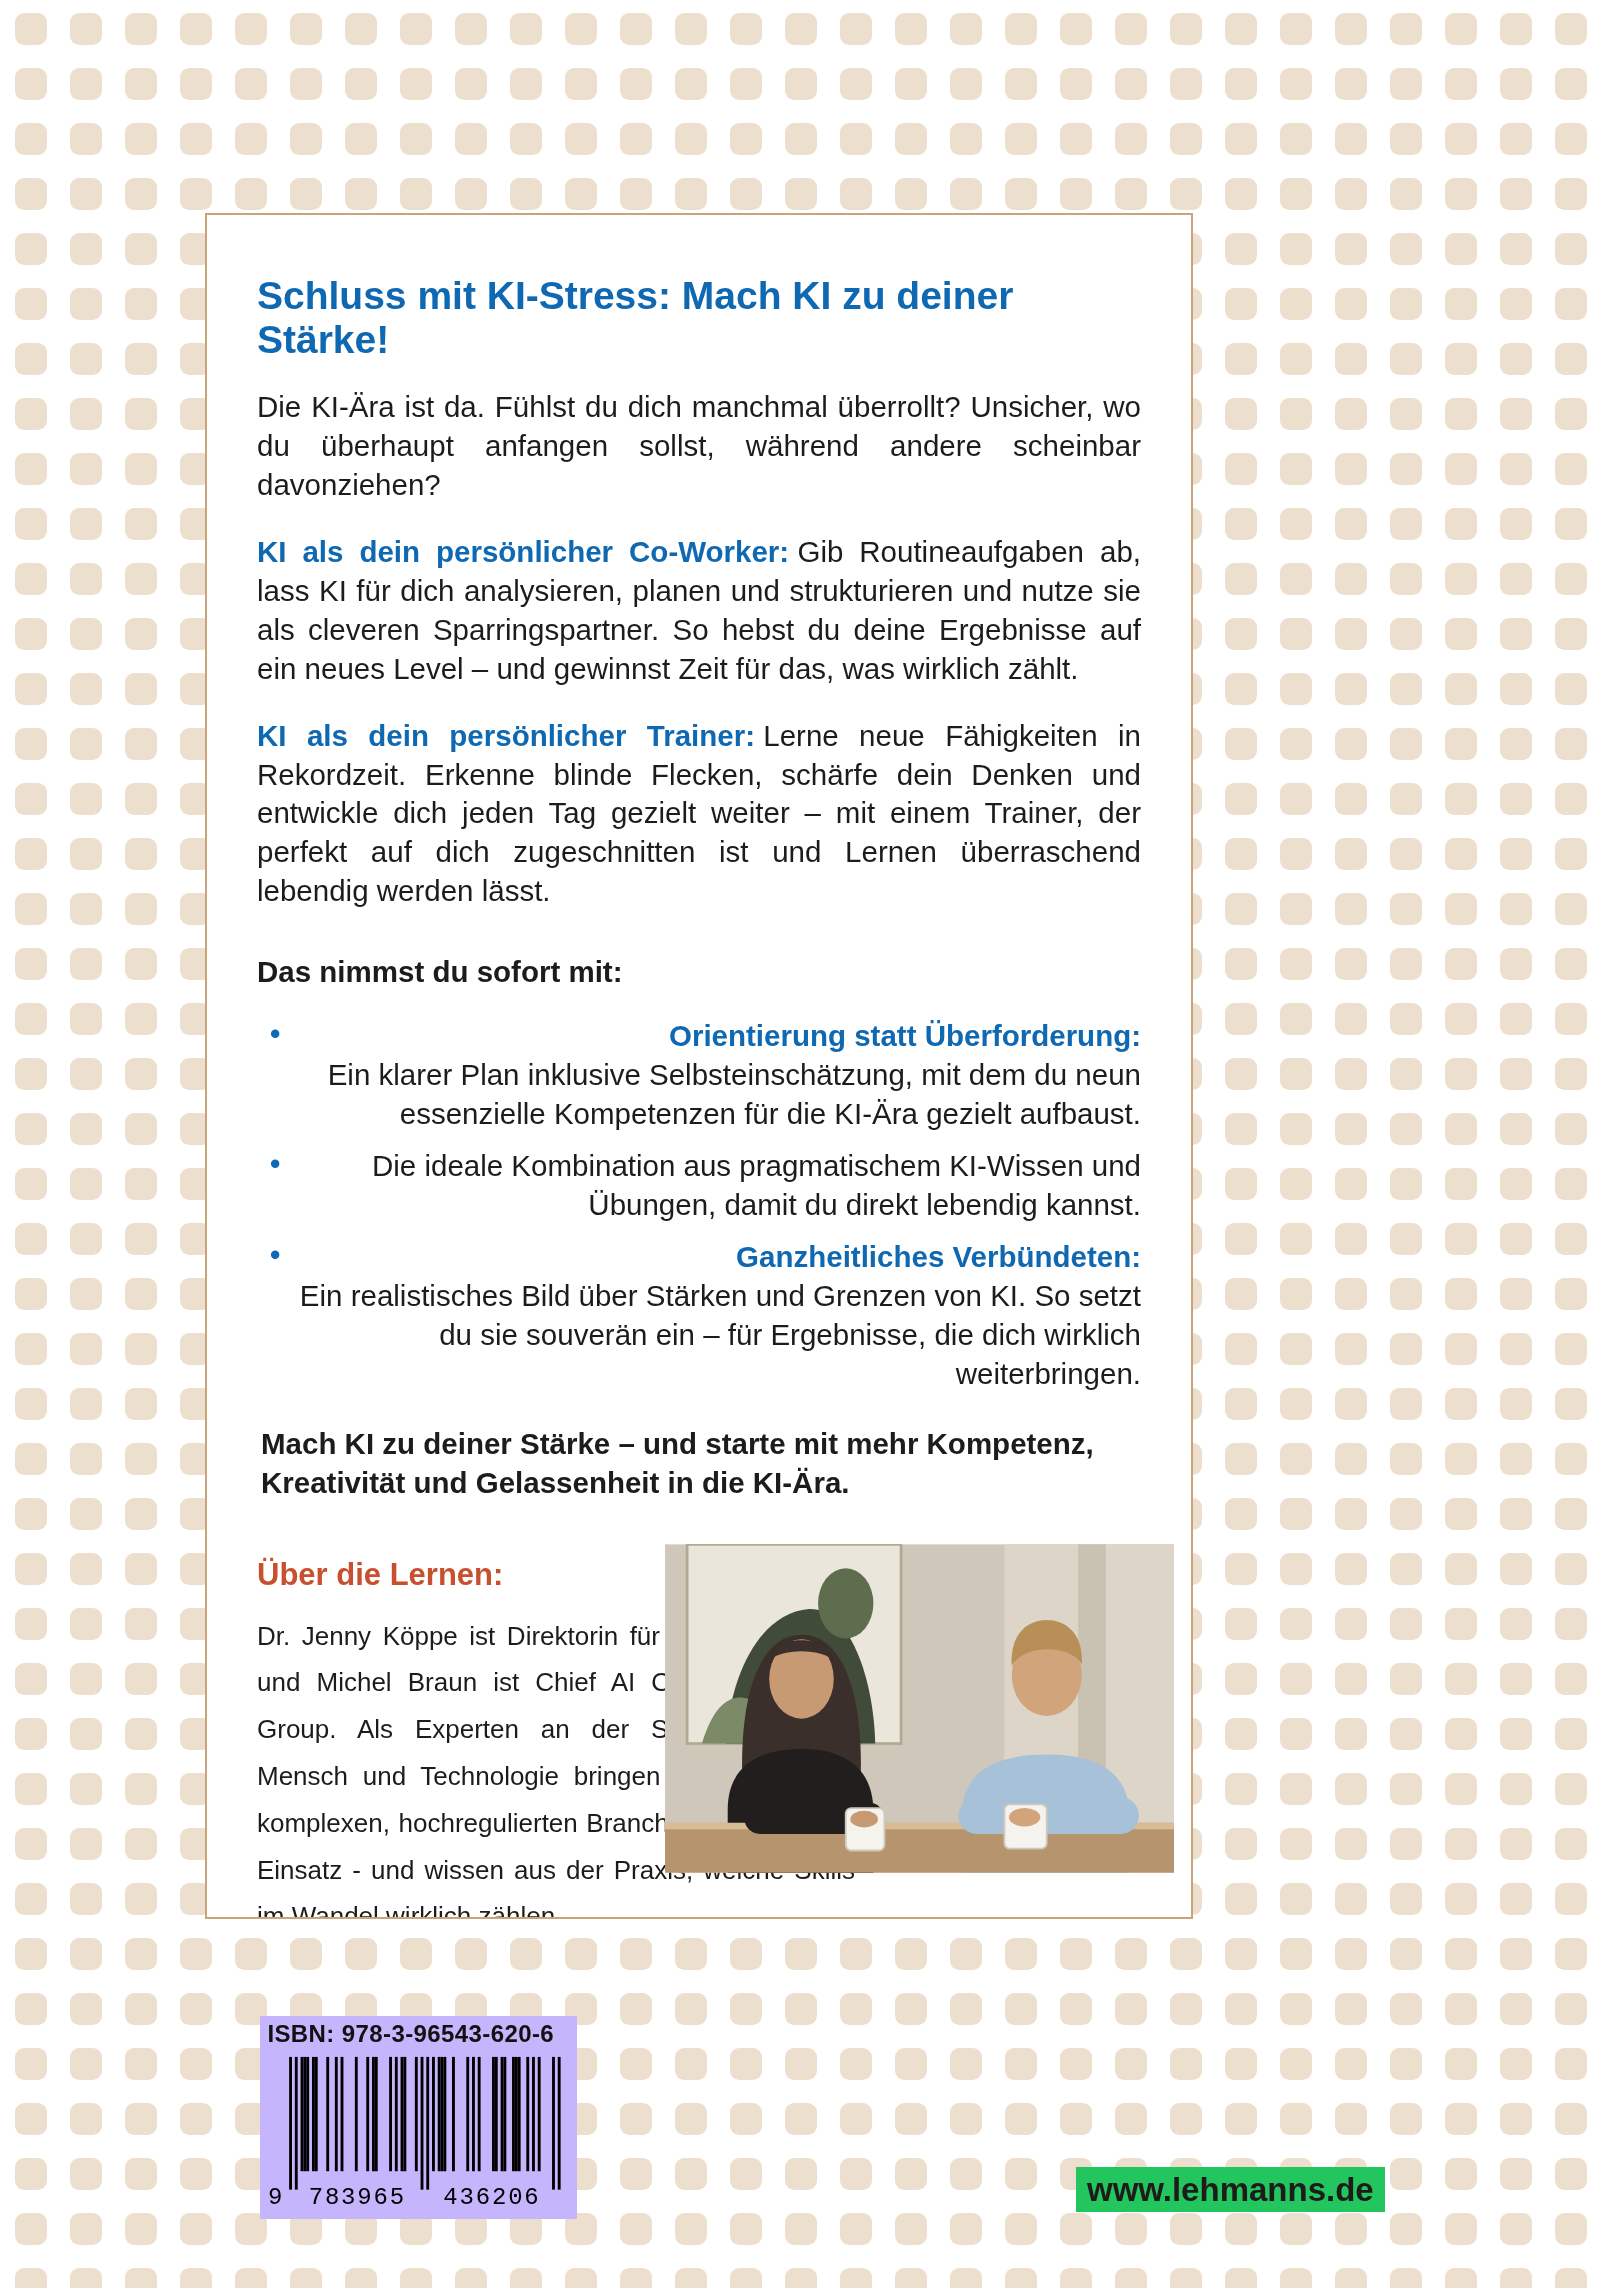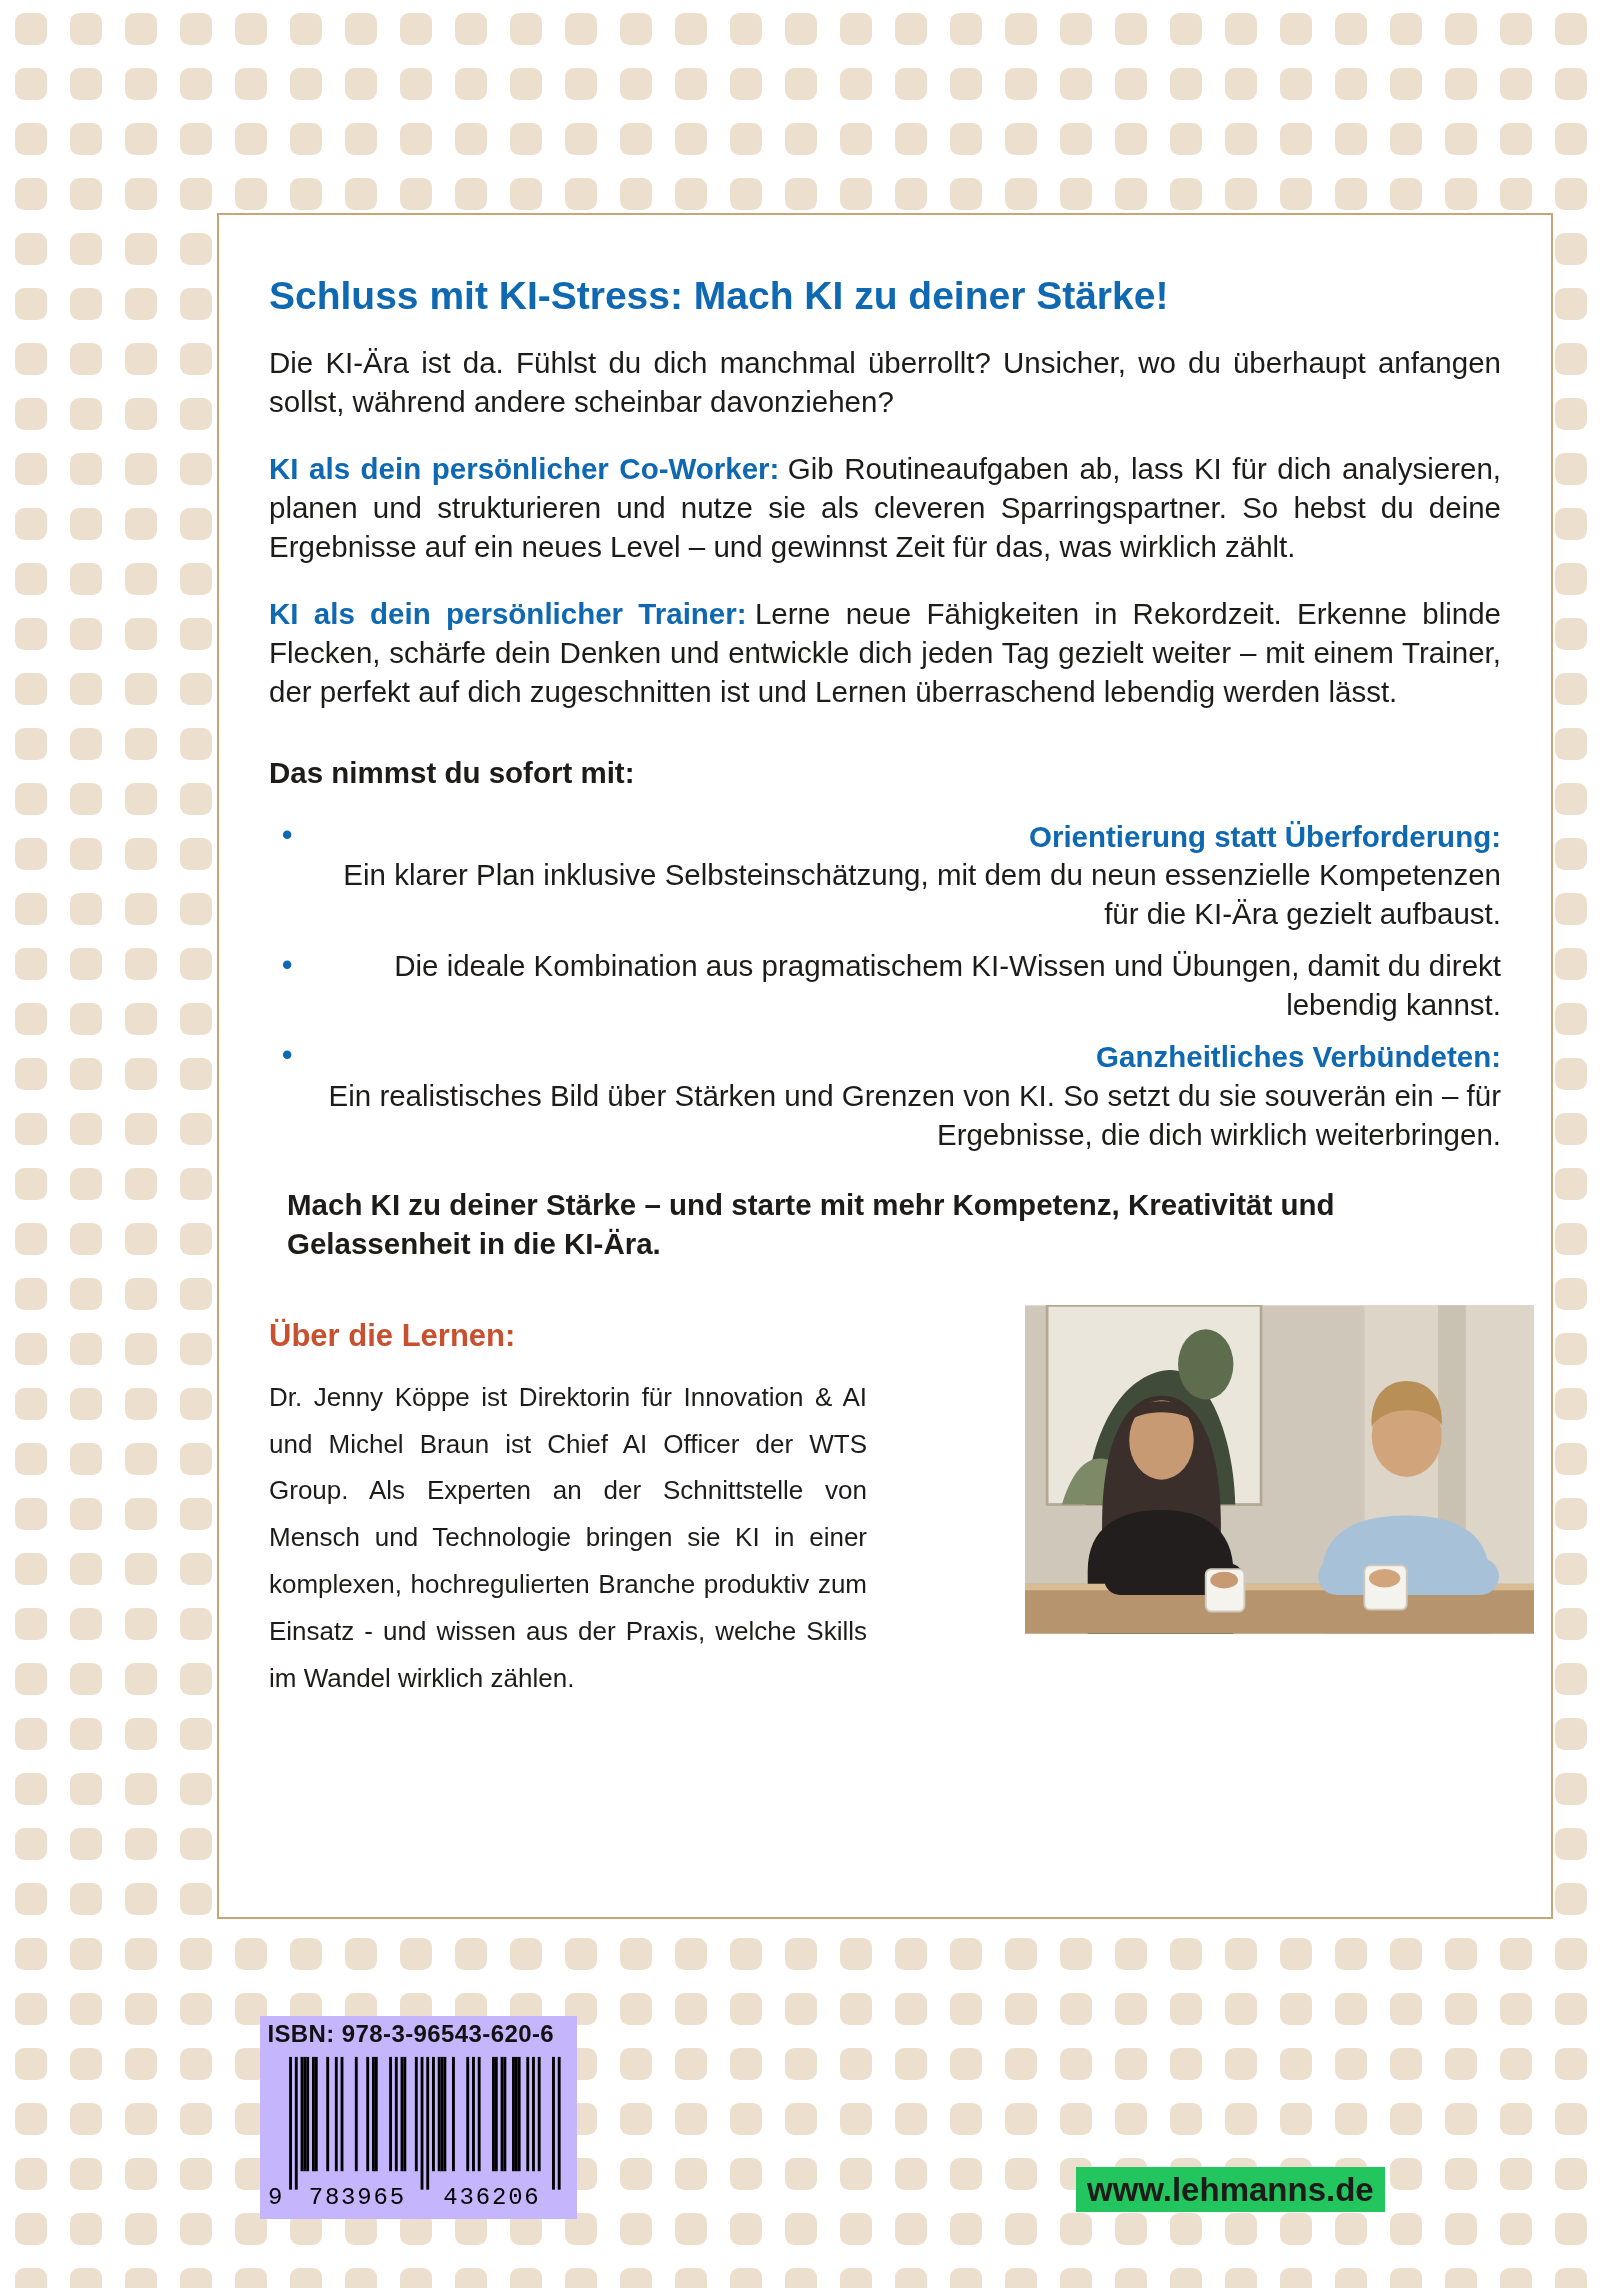--- a/index.html
+++ b/index.html
@@ -20,22 +20,22 @@
     grid-auto-rows:55px;
     z-index:0;
   }
   .dot {
     width:32px; height:32px; border-radius:9.2px;
     background:var(--dot, #ecdfce);
     margin:auto;
   }
   
   .panel {
-    position:absolute; left:217px; top:213px;
-    width:1336px; height:1706px;
+    position:absolute; left:205px; top:213px;
+    width:988px; height:1706px;
     background:#ffffff;
     border:2.8px solid var(--border, #c9a478);
     padding:59px 50px 0 50px;
     z-index:1;
     overflow:hidden;
   }
   h1.headline {
     font-size:39px; font-weight:700;
     color:var(--blue, #0f68b2);
     margin-bottom:26px;
@@ -59,21 +59,21 @@
   }
   li.benefit::before {
     content:"\2022";
     position:absolute; left:13px; top:-1.8px;
     color:var(--blue, #0f68b2);
     font-weight:700;
   }
   li.benefit .lead { display:block; color:var(--blue, #0f68b2); font-weight:700; }
   p.closing {
     font-size:29.5px; font-weight:700; line-height:1.32;
-    margin:31px 0 0 18px;
+    margin:31px 0 0 4px;
   }
   .authors { position:relative; margin-top:54px; }
   .authors h2 {
     font-size:31px; font-weight:700;
     color:var(--orange, #c8502e);
     margin-bottom:20px;
   }
   .authors .bio {
     width:598px;
     font-size:26px; line-height:1.8;

